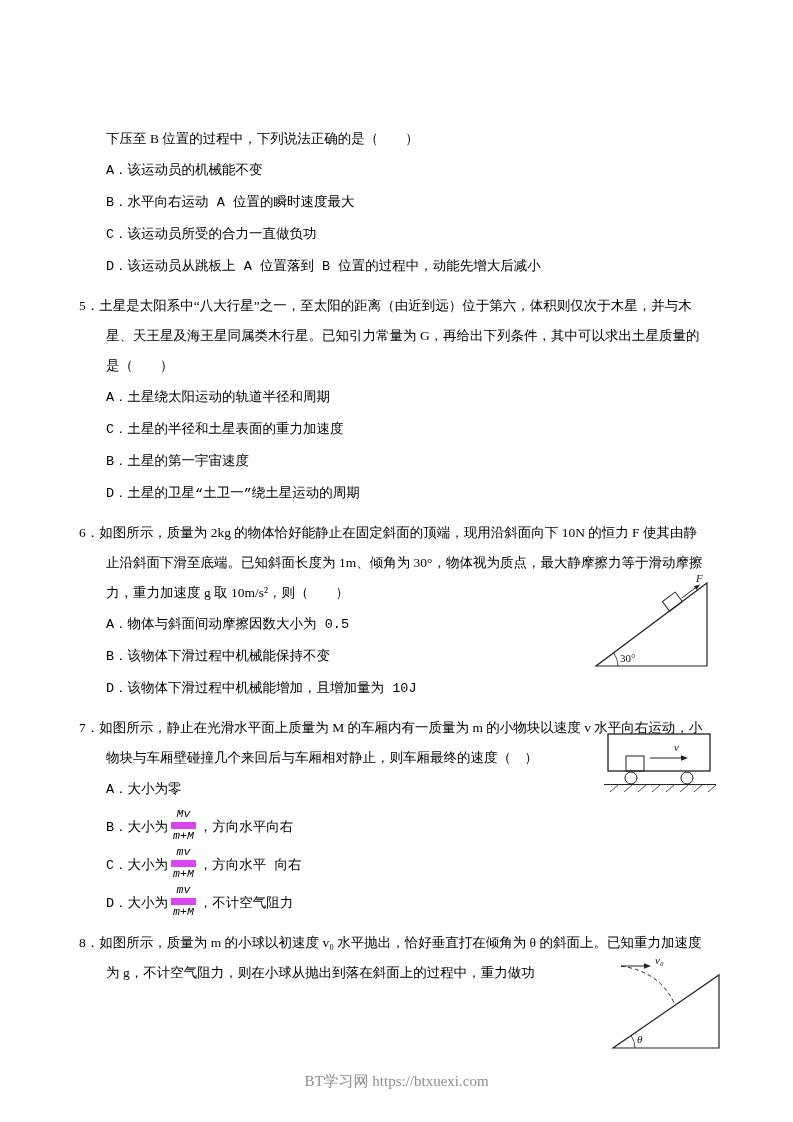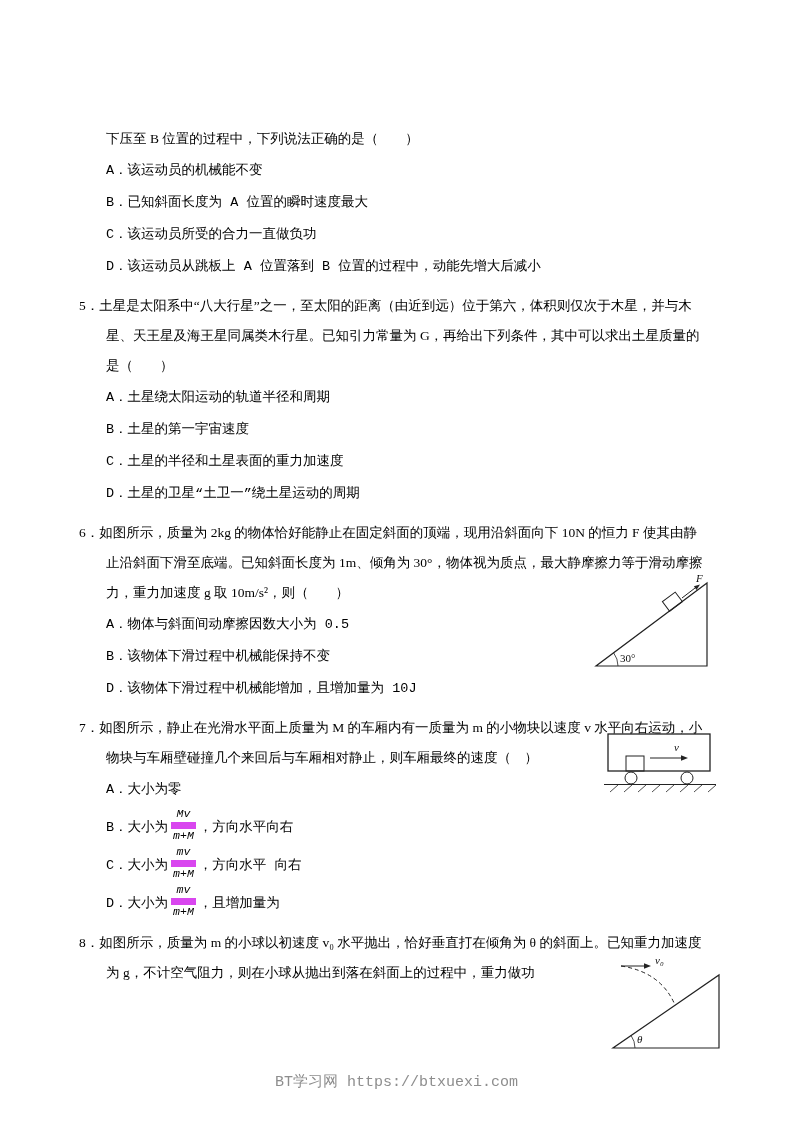--- a/index.html
+++ b/index.html
@@ -24,41 +24,41 @@
     font-style: italic; font-size: 11.5px; line-height: 1.25; margin: 0 3px;
   }
   .frac .den { border-top: 7px solid #d946ef; padding: 0 2px; }
   .frac .num { padding: 0 2px; }
   .fig { position: absolute; }
   .fig text { font-size: 11px; font-family: "Liberation Serif", "DejaVu Serif", serif; fill: #111; }
   .fig text.var { font-style: italic; }
   .footer {
     position: absolute; top: 1072px; left: 0; width: 100%;
     text-align: center; color: #8d8d8d; font-size: 15px;
-    font-family: Liberation Mono, monospace;
+    font-family: Liberation Serif, serif;
   }
 </style>
 </head>
 <body>
 
 <div class="content">
 
   <div class="question">
     <p class="stem cont">下压至 B 位置的过程中，下列说法正确的是（　　）</p>
     <p class="option">A．该运动员的机械能不变</p>
-    <p class="option">B．已知斜面长度为 A 位置的瞬时速度最大</p>
+    <p class="option">B．水平向右运动 A 位置的瞬时速度最大</p>
     <p class="option">C．该运动员所受的合力一直做负功</p>
     <p class="option">D．该运动员从跳板上 A 位置落到 B 位置的过程中，动能先增大后减小</p>
   </div>
 
   <div class="question">
     <p class="stem">5．土星是太阳系中“八大行星”之一，至太阳的距离（由近到远）位于第六，体积则仅次于木星，并与木星、天王星及海王星同属类木行星。已知引力常量为 G，再给出下列条件，其中可以求出土星质量的是（　　）</p>
     <p class="option">A．土星绕太阳运动的轨道半径和周期</p>
+    <p class="option">C．土星的半径和土星表面的重力加速度</p>
     <p class="option">B．土星的第一宇宙速度</p>
-    <p class="option">C．土星的半径和土星表面的重力加速度</p>
     <p class="option">D．土星的卫星“土卫一”绕土星运动的周期</p>
   </div>
 
   <div class="question">
     <svg class="fig" style="top:55px; left:515px;" width="115" height="95" viewBox="0 0 115 95">
       <path d="M2,93 L113,93 L113,10 Z" fill="none" stroke="#222" stroke-width="1.2"></path>
       <path d="M24,93 A22,22 0 0 0 19.6,79.8" fill="none" stroke="#222" stroke-width="0.8"></path>
       <text x="26" y="89">30°</text>
       <rect x="74" y="21.5" width="16" height="12" transform="rotate(-36.8 82 33.5)" fill="none" stroke="#222" stroke-width="1"></rect>
       <line x1="88" y1="25" x2="103" y2="13.5" stroke="#222" stroke-width="1"></line>
@@ -100,21 +100,21 @@
         <span class="den">m+M</span>
       </span>
       <span>，方向水平 向右</span>
     </p>
     <p class="option option-frac">
       <span>D．大小为</span>
       <span class="frac">
         <span class="num">mv</span>
         <span class="den">m+M</span>
       </span>
-      <span>，且增加量为</span>
+      <span>，不计空气阻力</span>
     </p>
   </div>
 
   <div class="question">
     <svg class="fig" style="top:24px; left:530px;" width="115" height="100" viewBox="0 0 115 100">
       <path d="M4,96 L110,96 L110,23 Z" fill="none" stroke="#222" stroke-width="1.2"></path>
       <path d="M26,96 A22,22 0 0 0 22.1,83.5" fill="none" stroke="#222" stroke-width="0.8"></path>
       <text class="var" x="28" y="91">θ</text>
       <line x1="12" y1="14" x2="37" y2="14" stroke="#222" stroke-width="1"></line>
       <polygon points="42,14 35,11.2 35,16.8" fill="#222"></polygon>

